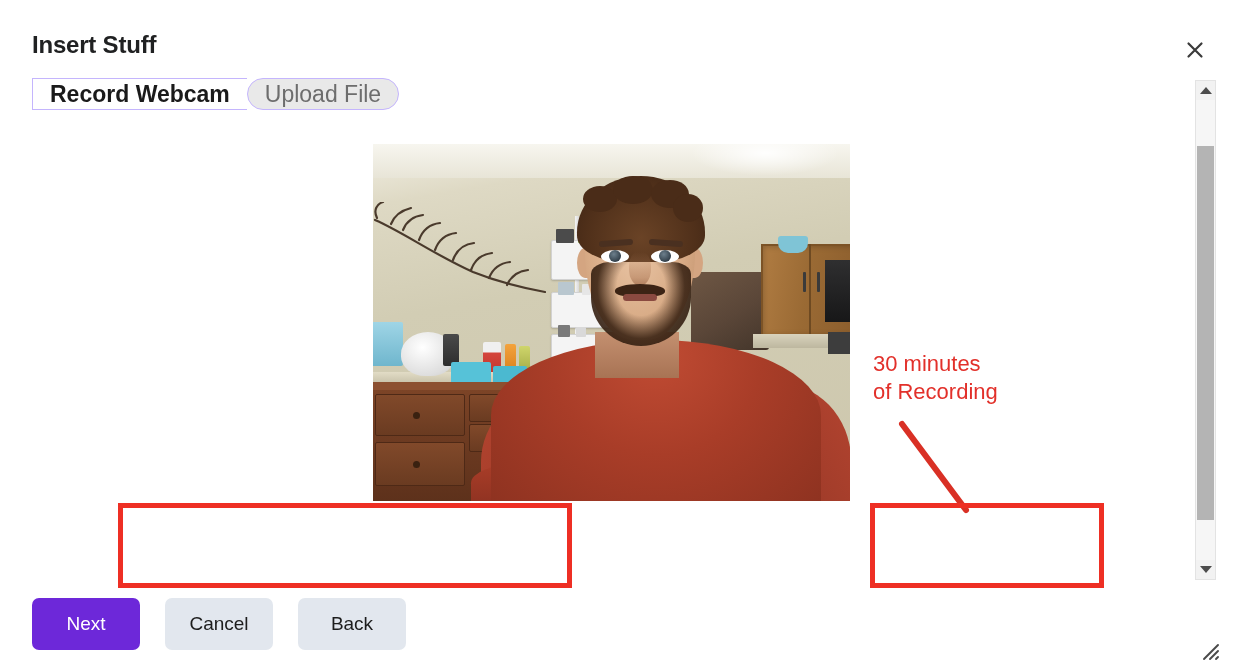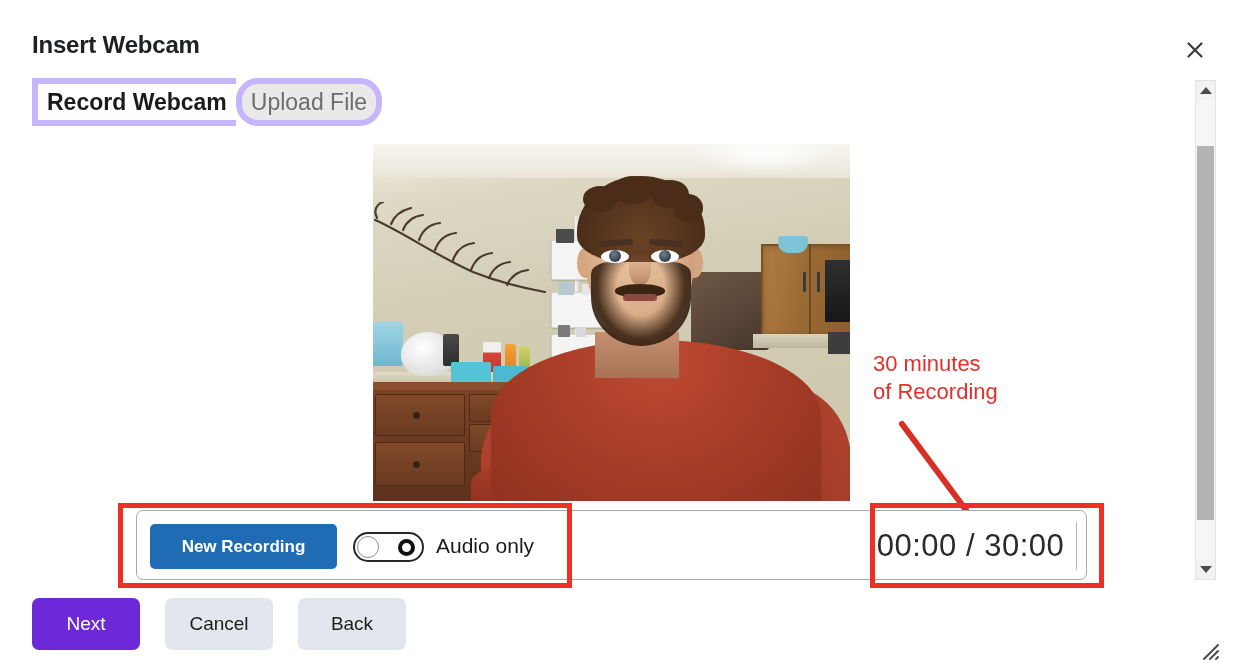--- a/index.html
+++ b/index.html
@@ -51,27 +51,27 @@
 
   
   #tabstrip {
     position: absolute;
     left: 32px;
     top: 78px;
     display: flex;
     align-items: stretch;
   }
   .tab {
-    height: 48px;
+    height: 32px;
     box-sizing: border-box;
-    padding: 0 9px;
+    padding: 0 17px;
     display: flex;
     align-items: center;
     font-size: 23px;
-    border: 6px solid #c4b5fd;
+    border: 1px solid #c4b5fd;
     cursor: pointer;
     white-space: nowrap;
     line-height: 1;
   }
   .tab.active {
     background: #ffffff;
     color: #1a1a1a;
     font-weight: bold;
     border-right-width: 0;
   }
@@ -471,21 +471,21 @@
     width: 20px;
     height: 20px;
     cursor: nwse-resize;
   }
 </style>
 </head>
 <body>
 
 <div id="dialog">
 
-  <div id="dialog-title">Insert Webcam</div>
+  <div id="dialog-title">Insert Stuff</div>
 
   <button id="close-button">
     <span>
       <svg width="20" height="20" viewBox="0 0 20 20" aria-hidden="true">
         <path d="M3.5 3.5 L16.5 16.5 M16.5 3.5 L3.5 16.5" stroke="#3b3b3b" stroke-width="2.2" stroke-linecap="round" fill="none"></path>
       </svg>
     </span>
   </button>
 
   <div id="tabstrip">
@@ -590,32 +590,20 @@
     <div class="vp-layer mouth"></div>
   </div>
 
   <div id="annotation-text"><span>30 minutes</span>
 <span>of Recording</span></div>
 
   <svg id="annotation-pointer" viewBox="0 0 110 95">
     <line x1="22" y1="4" x2="86" y2="90" stroke="#d93025" stroke-width="6" stroke-linecap="round"></line>
   </svg>
 
-  <div id="control-bar">
-    <button id="new-recording-button">New Recording</button>
-
-    <div id="audio-only-toggle">
-      <span class="knob-off"></span>
-      <span class="knob-on"></span>
-    </div>
-    <div id="audio-only-label">Audio only</div>
-
-    <div id="recording-timer">00:00 / 30:00</div>
-    <div id="timer-divider"></div>
-  </div>
 
   <div class="redbox" id="redbox-controls"></div>
   <div class="redbox" id="redbox-timer"></div>
 
   <div id="footer">
     <button class="footer-btn primary">Next</button>
     <button class="footer-btn secondary">Cancel</button>
     <button class="footer-btn secondary">Back</button>
   </div>
 

